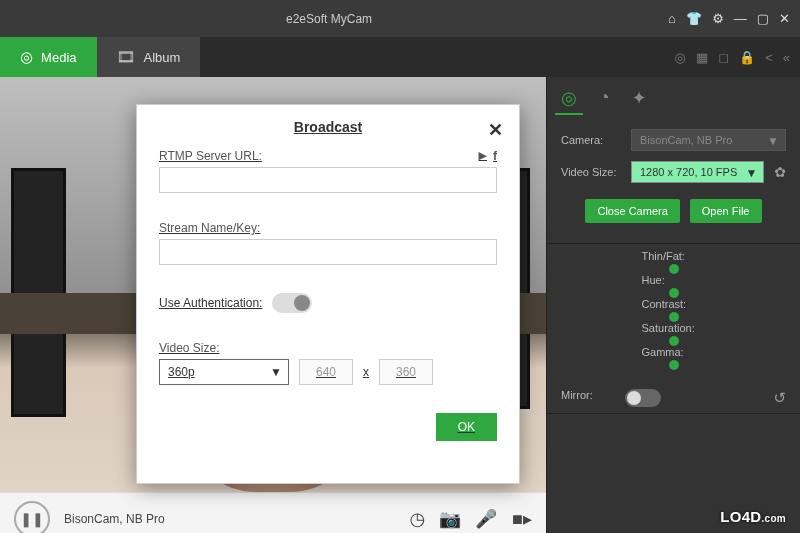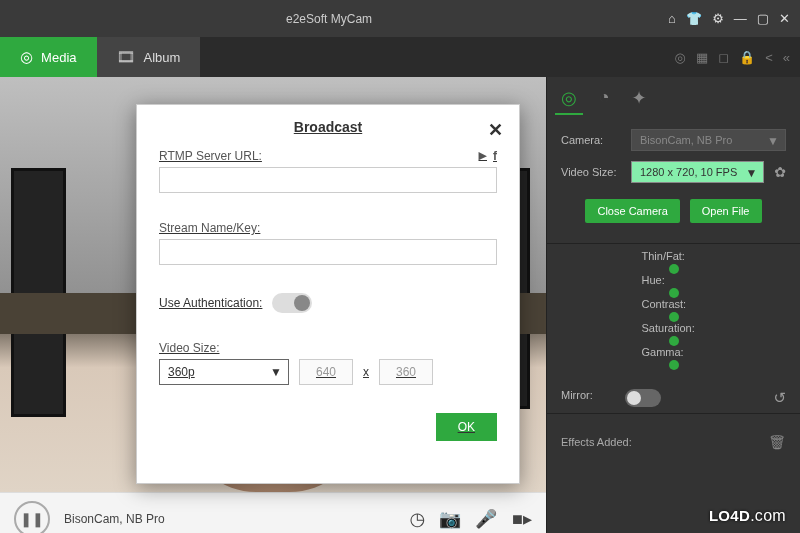--- a/index.html
+++ b/index.html
@@ -87,21 +87,21 @@
 .drow.inline { display:flex; align-items:center; gap:10px; }
 .dselect { width:130px; height:26px; border:1px solid #666; display:flex; align-items:center; padding:0 22px 0 8px; position:relative; font-size:12px; }
 .dselect .arrow { position:absolute; right:6px; font-size:12px; }
 .dim { width:54px; height:26px; border:1px solid #ccc; text-align:center; font-size:12px; color:#999; }
 .dtoggle { width:40px; height:20px; background:#ddd; border-radius:10px; position:relative; }
 .dtoggle .knob { position:absolute; right:2px; top:2px; width:16px; height:16px; background:#888; border-radius:50%; }
 .drow.foots { display:flex; justify-content:flex-end; gap:10px; margin-top:6px; }
 .drow.foots button { background:#2fa93f; color:#fff; border:none; padding:7px 22px; font-size:12px; }
 
 .watermark { position:absolute; right:14px; bottom:8px; color:#fff; font-size:15px; font-weight:bold; text-shadow:0 0 3px #000; letter-spacing:0.3px; }
-.watermark small { font-size:16px; font-weight:normal; }
+.watermark small { font-size:10px; font-weight:bold; }
 </style>
 </head>
 <body>
 
 <div class="titlebar">
   <div class="title">e2eSoft MyCam</div>
   <div class="controls">
     <span>⌂</span>
     <span>👕</span>
     <span>⚙</span>
@@ -230,24 +230,20 @@
     <div class="mirrorrow">
       <label>Mirror:</label>
       <div class="toggle">
           <div class="knob"></div>
         </div>
       <span class="reseticon">↺</span>
     </div>
 
     <div class="divider"></div>
 
-    <div class="effectsrow">
-      <span>Effects Added:</span>
-      <span class="trash">🗑</span>
-    </div>
   </div>
 </div>
 
 <div class="overlay">
   <h3>
     <span>Broadcast</span>
     <span class="closex">✕</span>
   </h3>
 
   <div class="drow">

